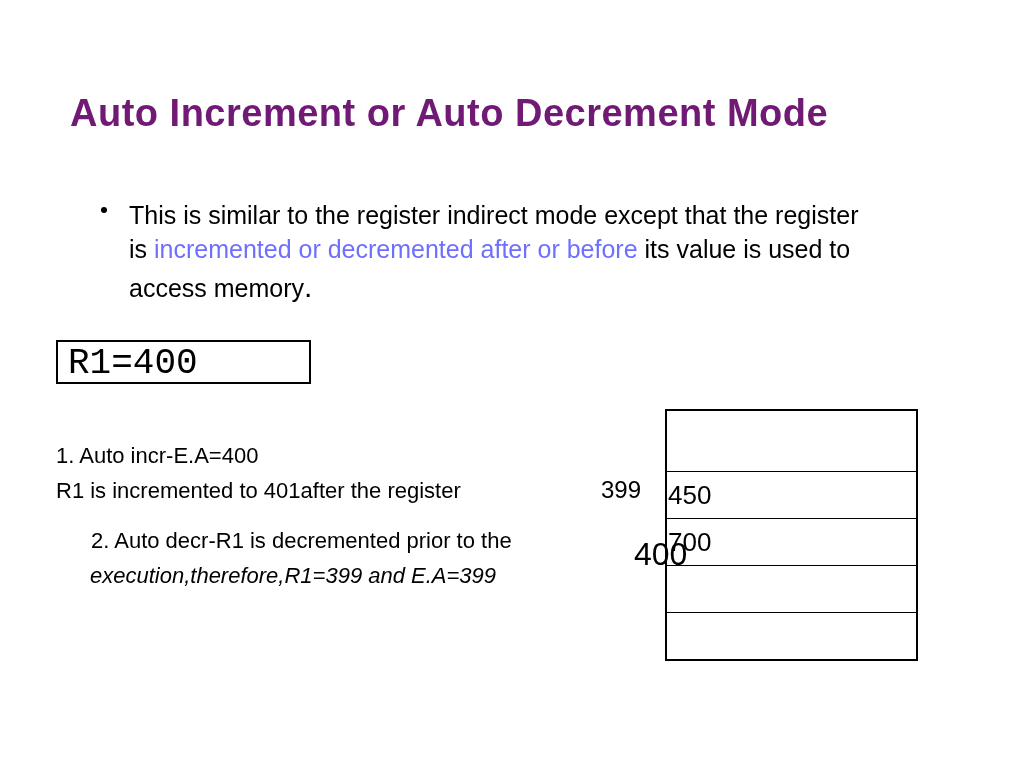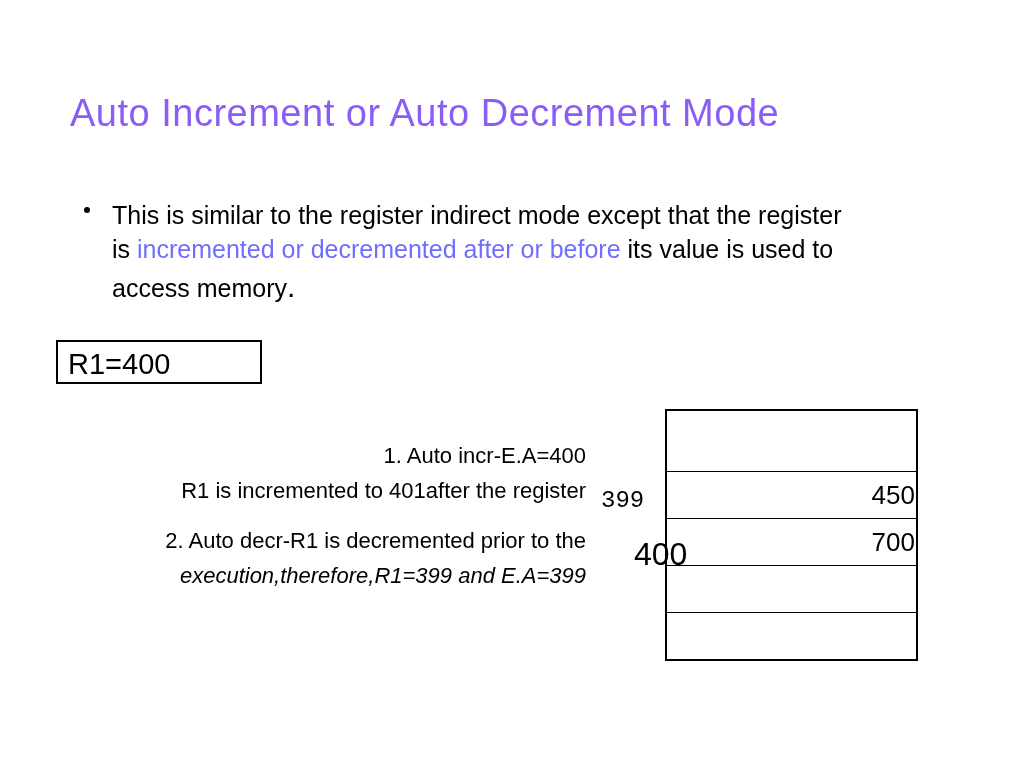--- a/index.html
+++ b/index.html
@@ -11,28 +11,28 @@
     font-family: Arial, Helvetica, sans-serif;
     color: #000000;
     position: relative;
     overflow: hidden;
   }
   .slide-title {
     position: absolute;
     top: 92px;
     left: 70px;
     font-size: 38px;
-    font-weight: 400;
+    font-weight: 700;
     letter-spacing: 0.5px;
-    color: #8b5cf6;
+    color: #701a75;
   }
   .bullet {
     position: absolute;
     top: 199px;
-    left: 84px;
+    left: 101px;
     width: 780px;
     font-size: 25px;
     line-height: 1.35;
   }
   .bullet .dot {
     position: absolute;
     left: 0;
     top: 8px;
     width: 6px;
     height: 6px;
@@ -43,69 +43,67 @@
     margin-left: 28px;
     display: block;
   }
   .hl {
     color: #6f6fff;
   }
   .reg-box {
     position: absolute;
     top: 340px;
     left: 56px;
-    width: 206px;
+    width: 255px;
     height: 44px;
     border: 2px solid #000;
-    font-size: 29px;
+    font-size: 36px;
     line-height: 44px;
     padding-left: 10px;
-    font-family: Liberation Sans, sans-serif;
+    font-family: Liberation Mono, monospace;
     box-sizing: border-box;
   }
   .notes {
     position: absolute;
     top: 442px;
     left: 56px;
     width: 530px;
     font-size: 22px;
     line-height: 1.3;
   }
   .notes p {
     margin: 0 0 6px 0;
-    text-align: right;
   }
   .notes .p2a { margin-top: 22px; margin-left: 35px; }
   .notes .indent { padding-left: 34px; font-style: italic; }
   .mem-label-1 {
     position: absolute;
     left: 601px;
-    top: 487px;
+    top: 476px;
     font-size: 24px;
-    font-family: Liberation Mono, monospace;
   }
   .mem-label-2 {
     position: absolute;
     left: 634px;
     top: 536px;
     font-size: 32px;
   }
   .mem-table {
     position: absolute;
     left: 665px;
     top: 409px;
     width: 253px;
     border: 2px solid #000;
     border-collapse: collapse;
     font-size: 26px;
   }
   .mem-table td {
     border: 1px solid #000;
     height: 44px;
-    text-align: right;
+    text-align: left;
     vertical-align: middle;
   }
   .mem-table tr:first-child td { height: 58px; }
 </style>
 </head>
 <body>
 
 <div class="slide-title">Auto Increment or Auto  Decrement Mode</div>
 
 <div class="bullet">

